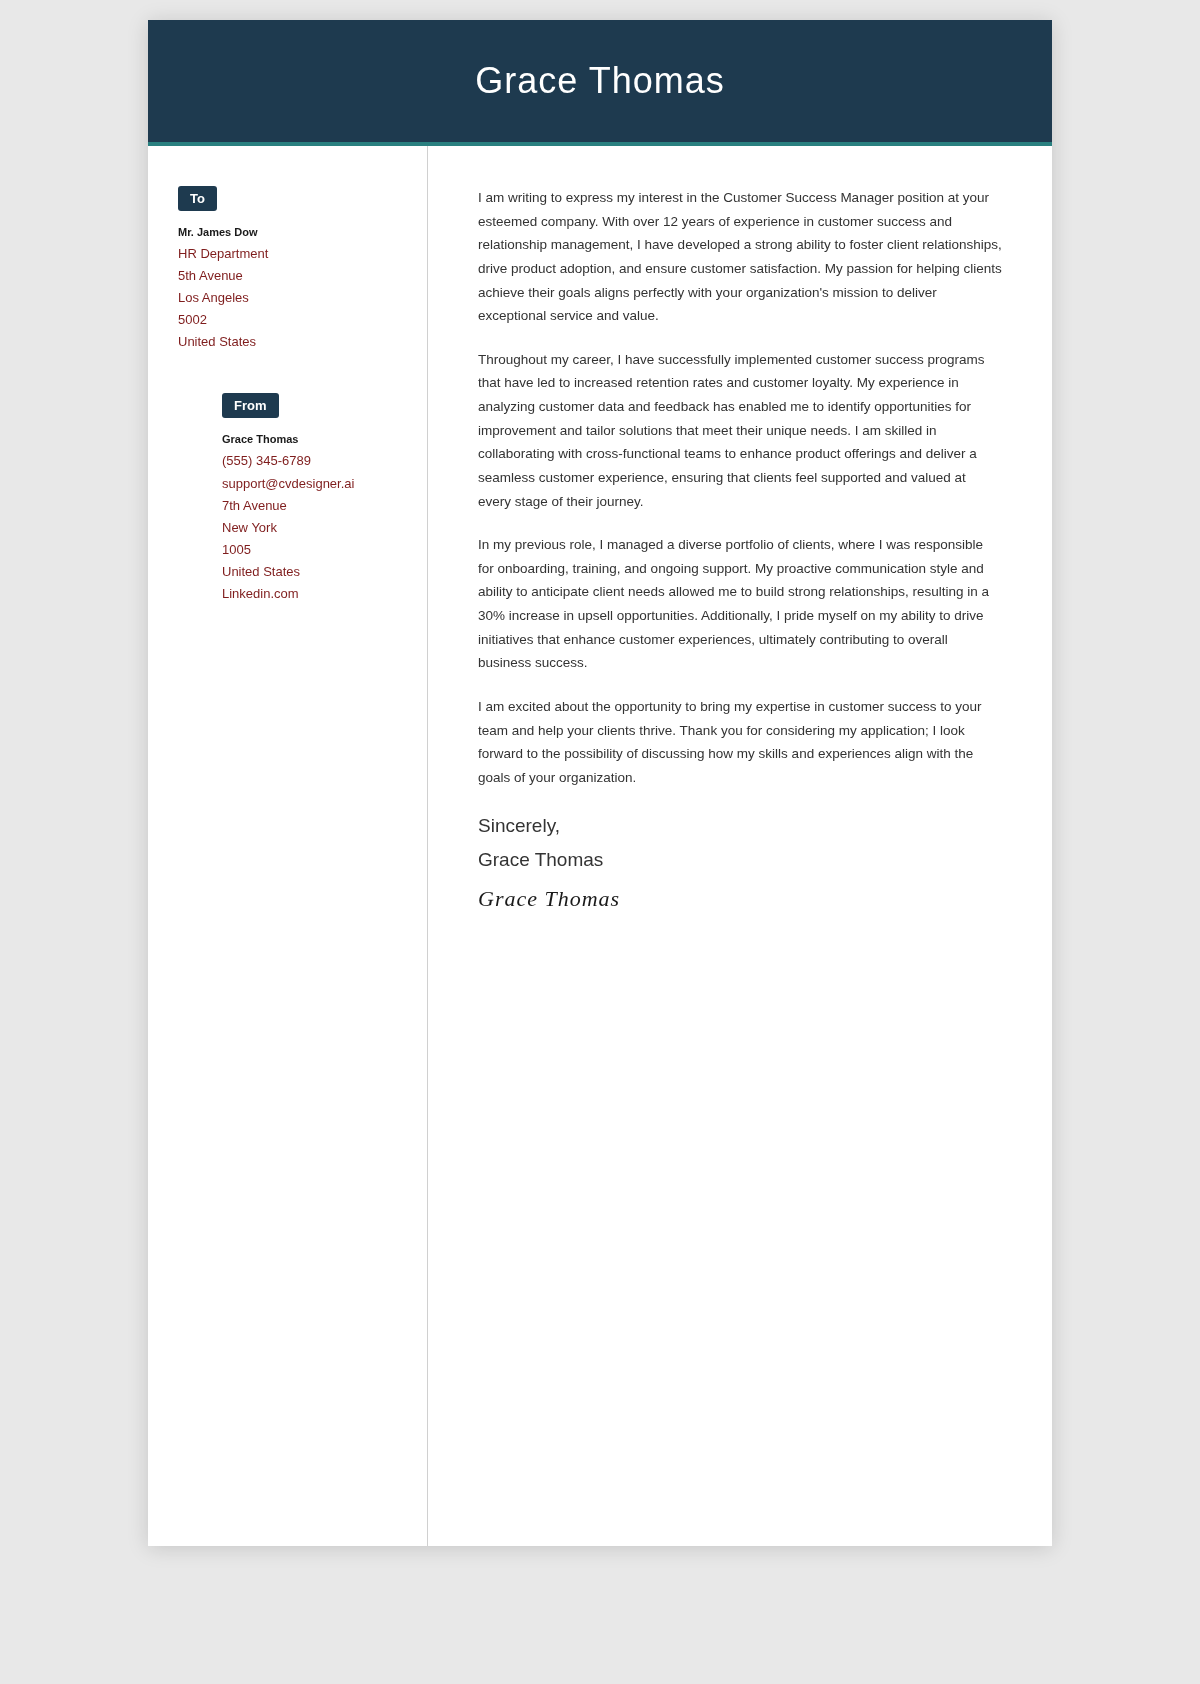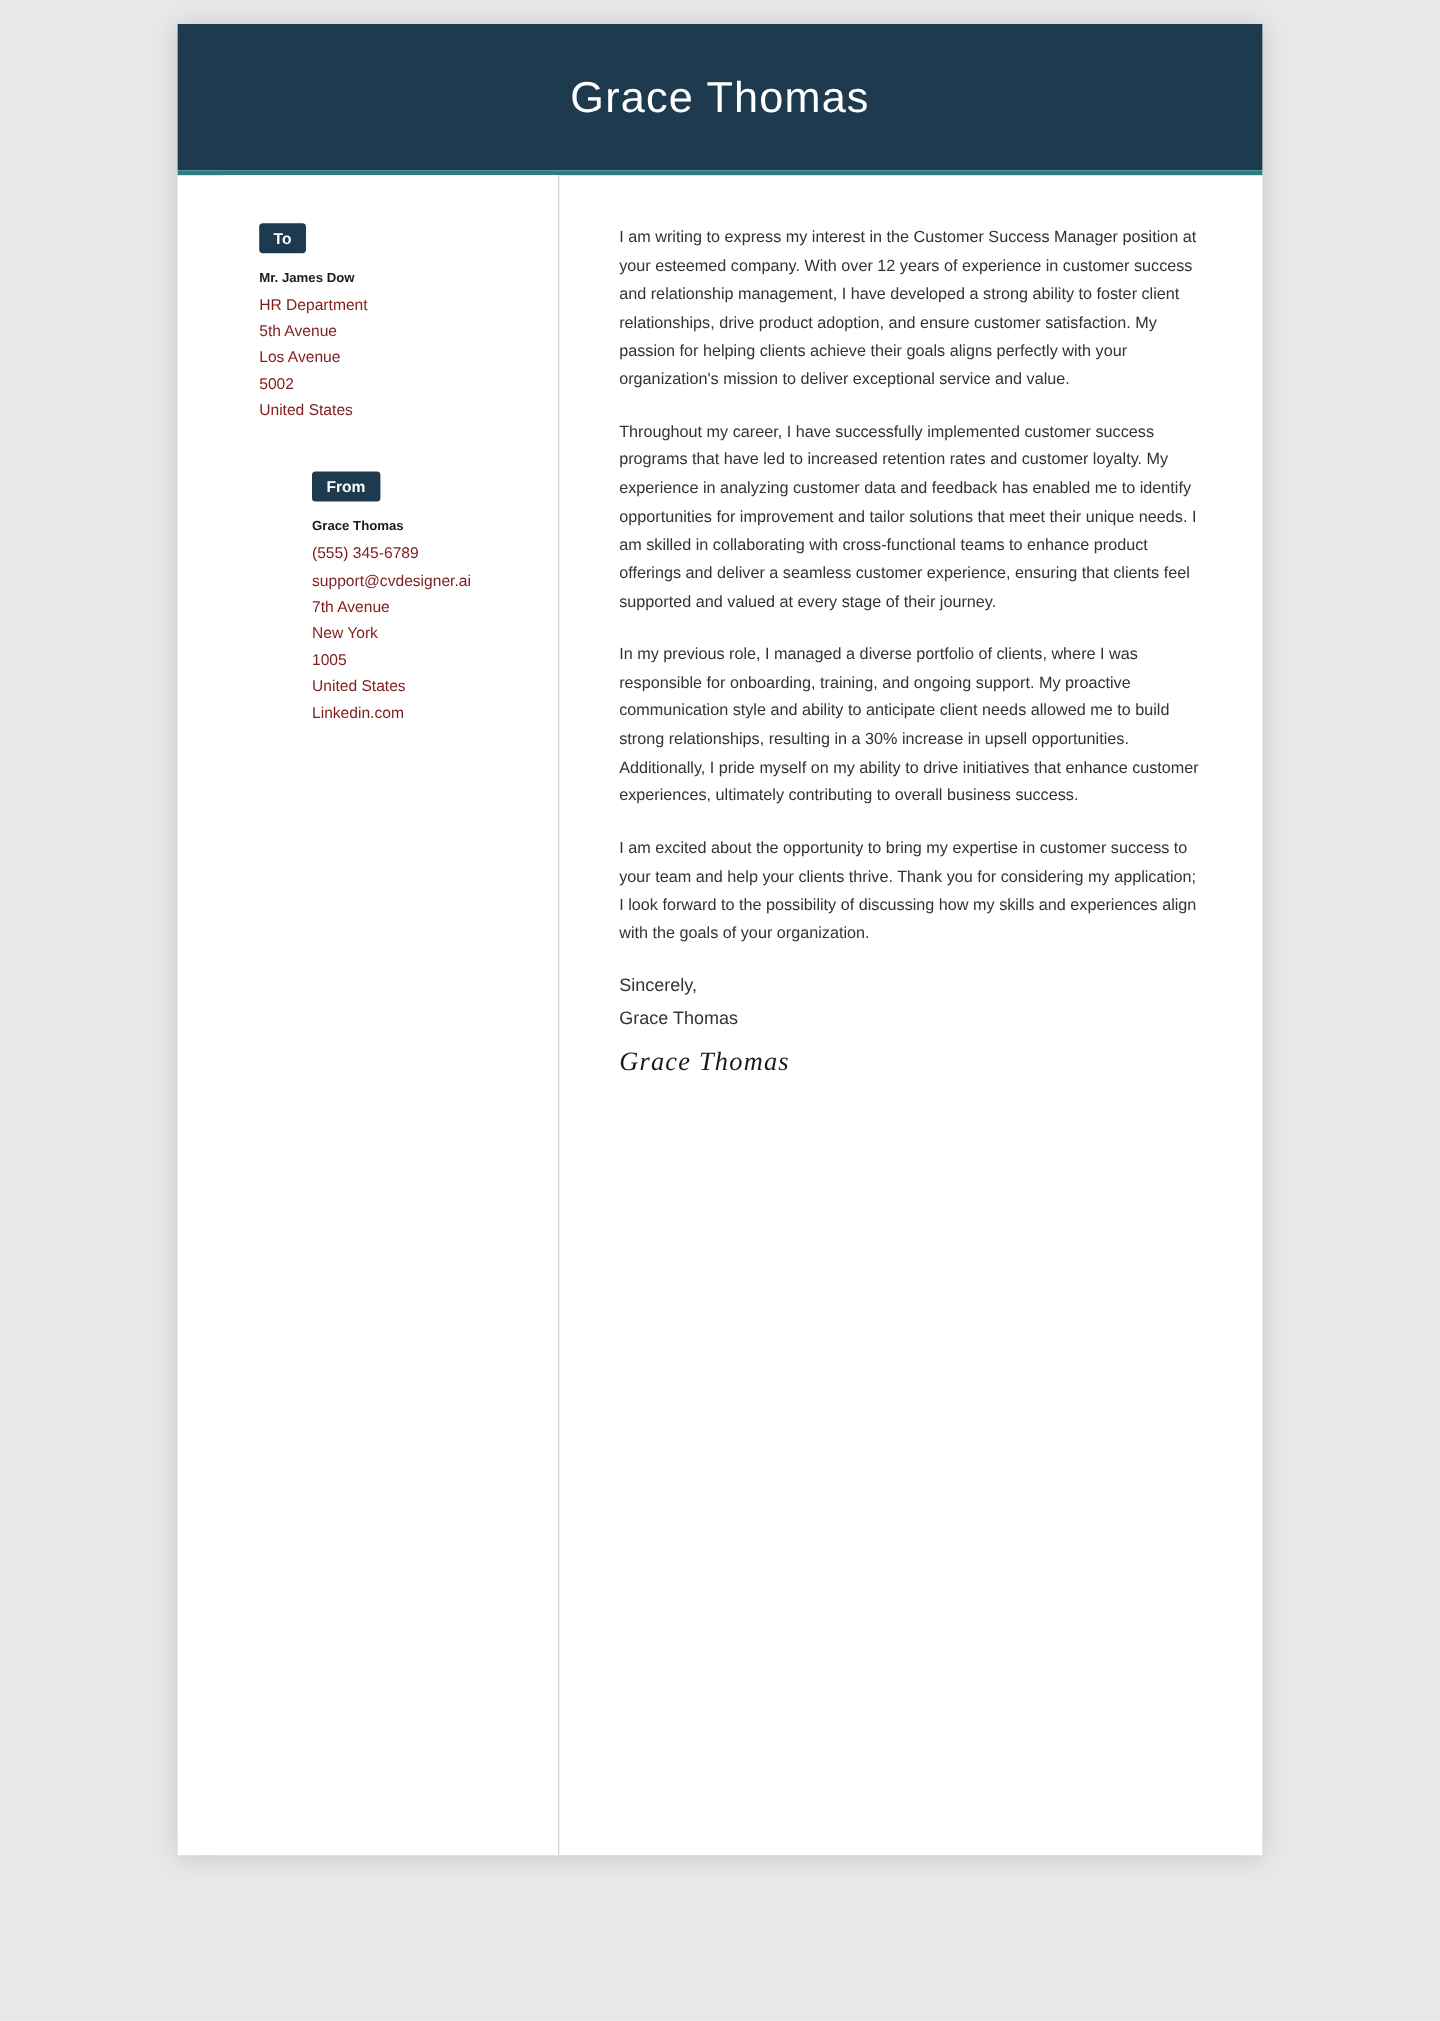--- a/index.html
+++ b/index.html
@@ -42,21 +42,20 @@
       height: 4px;
       background: #2a8080;
       width: 100%;
       margin-top: 0;
     }
 
     
     .body-layout {
       display: flex;
       min-height: 1400px;
-      padding-left: 38px;
     }
 
     
     .sidebar {
       width: 280px;
       min-width: 280px;
       padding: 40px 30px;
       background: #ffffff;
       border-right: 1px solid #d0d0d0;
     }
@@ -126,21 +125,21 @@
 
     .letter-body p {
       margin-bottom: 20px;
     }
 
     .signature-section {
       margin-top: 20px;
     }
 
     .signature-text {
-      font-size: 15px;
+      font-size: 19px;
       color: #333333;
       line-height: 1.75;
     }
 
     .signature-cursive {
       font-family: 'Georgia', serif;
       font-style: italic;
       font-size: 22px;
       color: #1a1a1a;
       margin-top: 10px;
@@ -159,21 +158,21 @@
 
   <div class="body-layout">
 
     <div class="sidebar">
 
       <div class="section-to">
         <span class="section-badge">To</span>
         <div class="contact-name">Mr. James Dow</div>
         <div class="contact-detail">HR Department</div>
         <div class="contact-detail">5th Avenue</div>
-        <div class="contact-detail">Los Avenue</div>
+        <div class="contact-detail">Los Angeles</div>
         <div class="contact-detail">5002</div>
         <div class="contact-detail">United States</div>
       </div>
 
       <div class="section-from">
         <span class="section-badge">From</span>
         <div class="contact-name">Grace Thomas</div>
         <div class="contact-detail">(555) 345-6789</div>
         <div class="contact-detail">support@cvdesigner.ai</div>
         <div class="contact-detail">7th Avenue</div>

